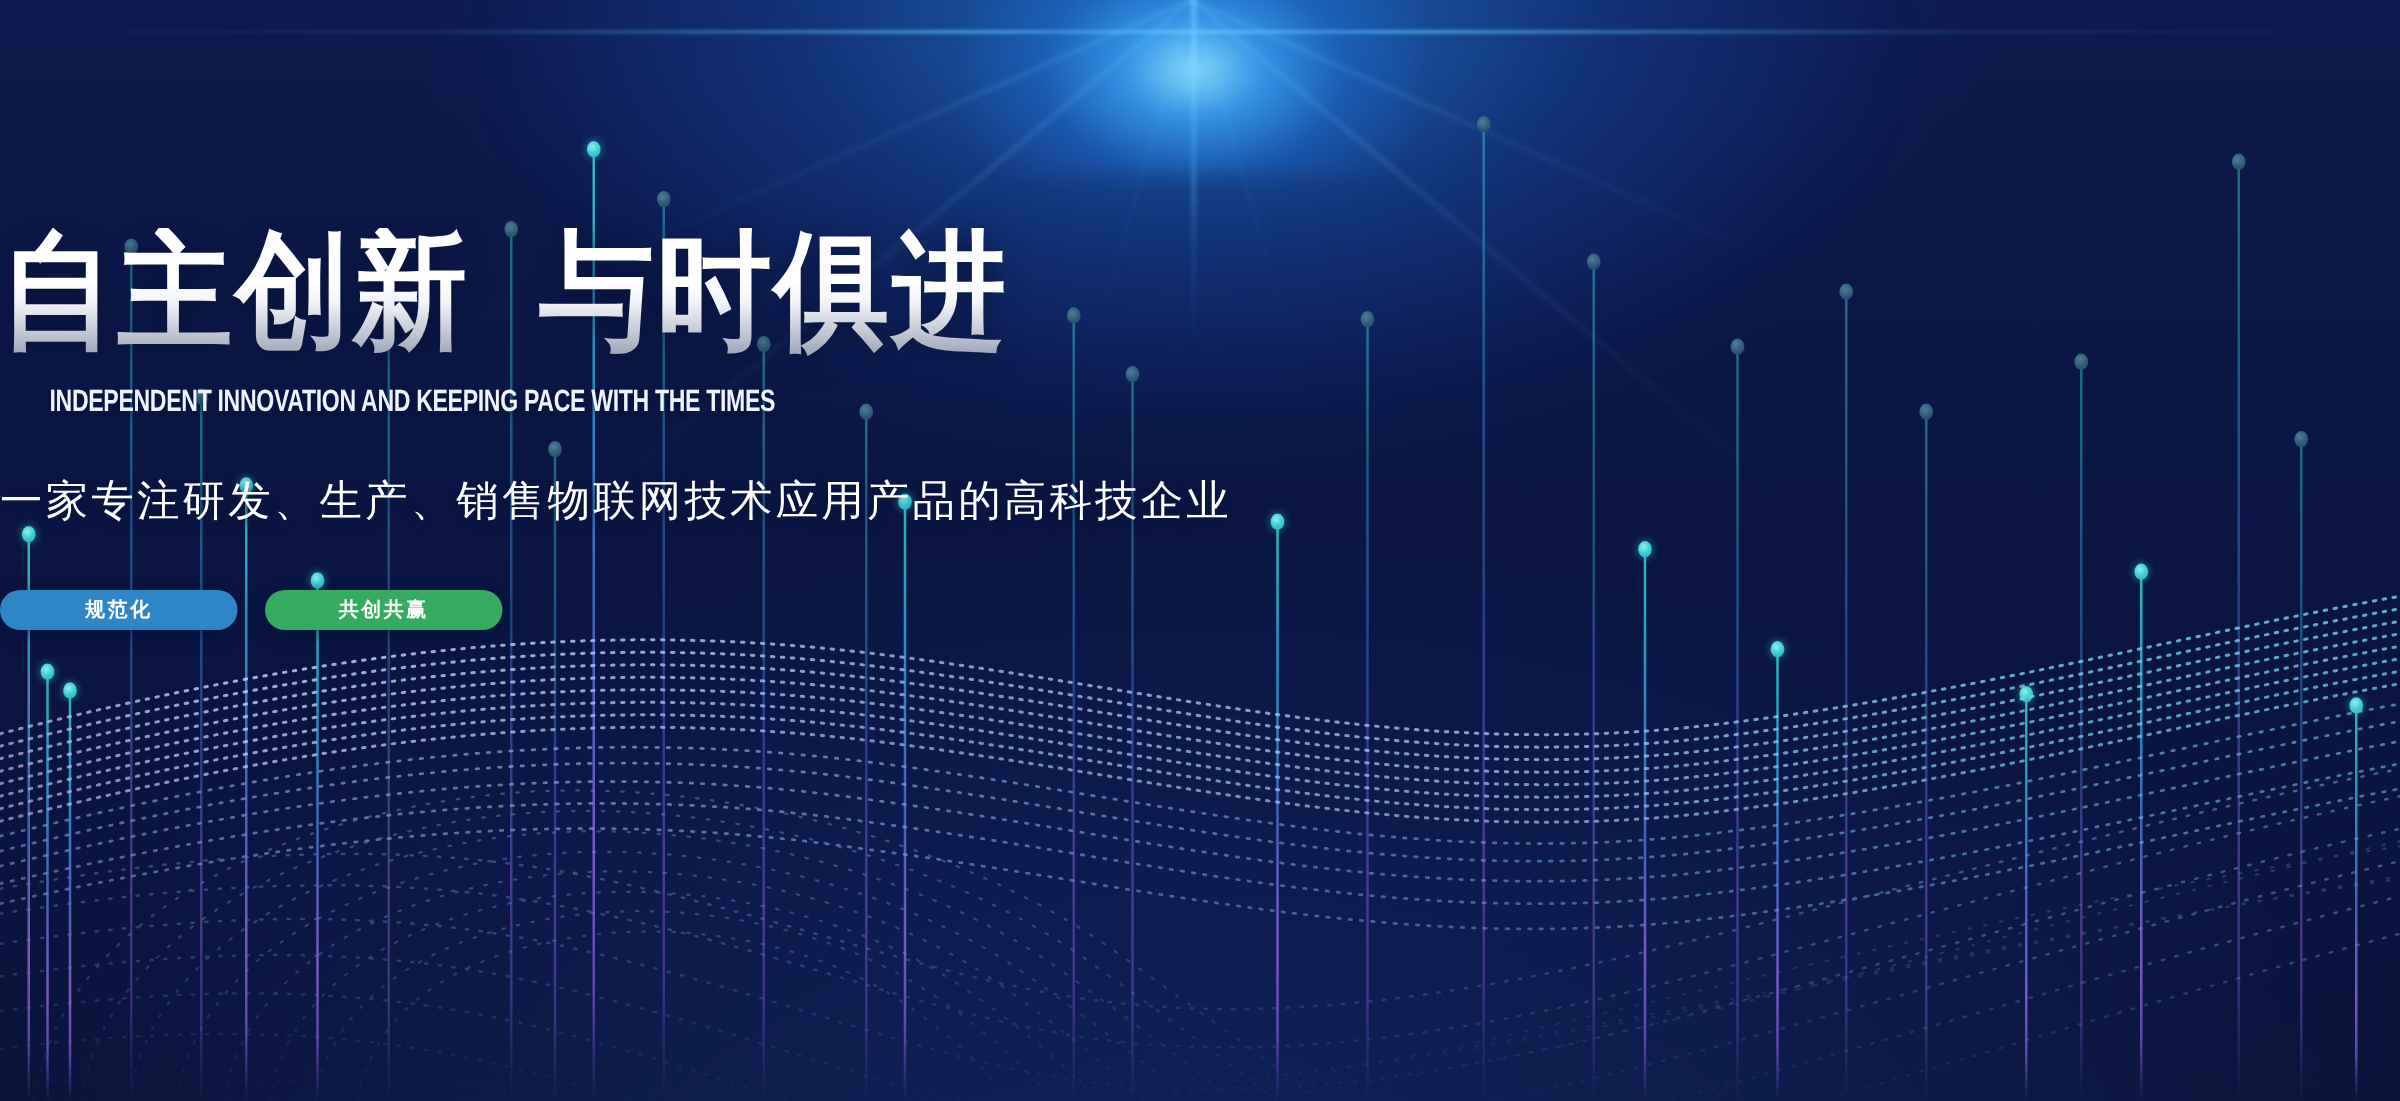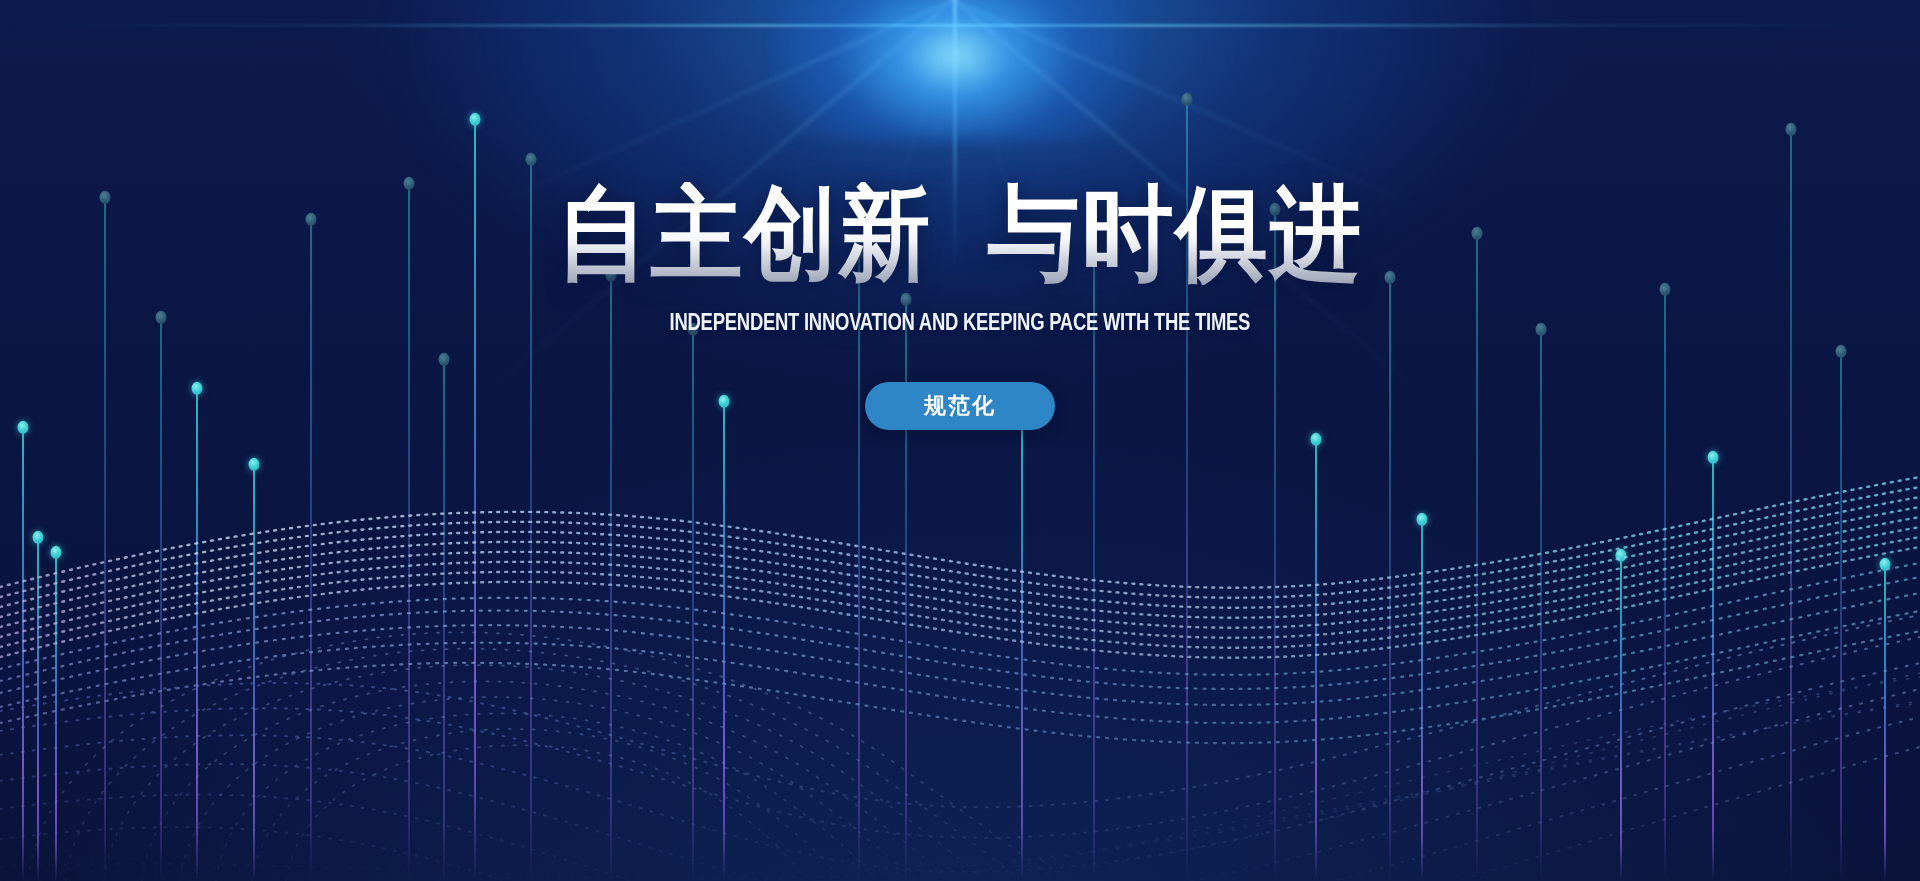--- a/index.html
+++ b/index.html
@@ -79,21 +79,21 @@
     box-shadow:none;
   }
 
   
   .wave{ position:absolute; left:0; bottom:0; width:1920px; height:470px; }
   .wave svg{ display:block; width:1920px; height:470px; }
 
   
   .content{
     position:absolute; left:0; top:0; width:1920px; height:881px;
-    display:flex; flex-direction:column; align-items:center;
+    display:flex; flex-direction:column; align-items:flex-start;
     pointer-events:none;
   }
   .title{
     margin-top:182px;
     font-size:92px;
     line-height:1;
     font-weight:bold;
     letter-spacing:2px;
     white-space:pre;
     background:linear-gradient(180deg,#ffffff 0%,#ffffff 42%,#f2f4f8 58%,#b9bfcd 86%,#9aa2b4 100%);
@@ -121,24 +121,24 @@
     font-weight:500;
     text-shadow:0 2px 10px rgba(5,15,55,.7);
     white-space:nowrap;
   }
   .pills{
     margin-top:48px;
     display:flex; gap:22px;
     pointer-events:auto;
   }
   .pill{
-    min-width:190px; height:48px;
+    min-width:190px; height:32px;
     border-radius:26px;
     display:flex; align-items:center; justify-content:center;
-    color:#ffffff; font-size:22px; font-weight:bold; letter-spacing:2px;
+    color:#ffffff; font-size:16px; font-weight:bold; letter-spacing:2px;
     cursor:pointer;
     box-shadow:0 3px 14px rgba(4,12,45,.45);
     border:none;
     font-family:"Liberation Sans","DejaVu Sans",sans-serif;
   }
 </style>
 </head>
 <body>
 
 <div class="stage">
@@ -368,19 +368,21 @@
         </g>
       </g>
     </svg>
   </div>
 
   <div class="content">
     <h1 class="title">自主创新  与时俱进</h1>
 
     <div class="subtitle-en">INDEPENDENT INNOVATION AND KEEPING PACE WITH THE TIMES</div>
 
+    <div class="subtitle-cn">一家专注研发、生产、销售物联网技术应用产品的高科技企业</div>
 
     <div class="pills">
       <button class="pill" style="background: rgb(47, 134, 198);">规范化</button>
+      <button class="pill" style="background: rgb(52, 171, 95);">共创共赢</button>
     </div>
   </div>
 
 </div>
 
 </body></html>

